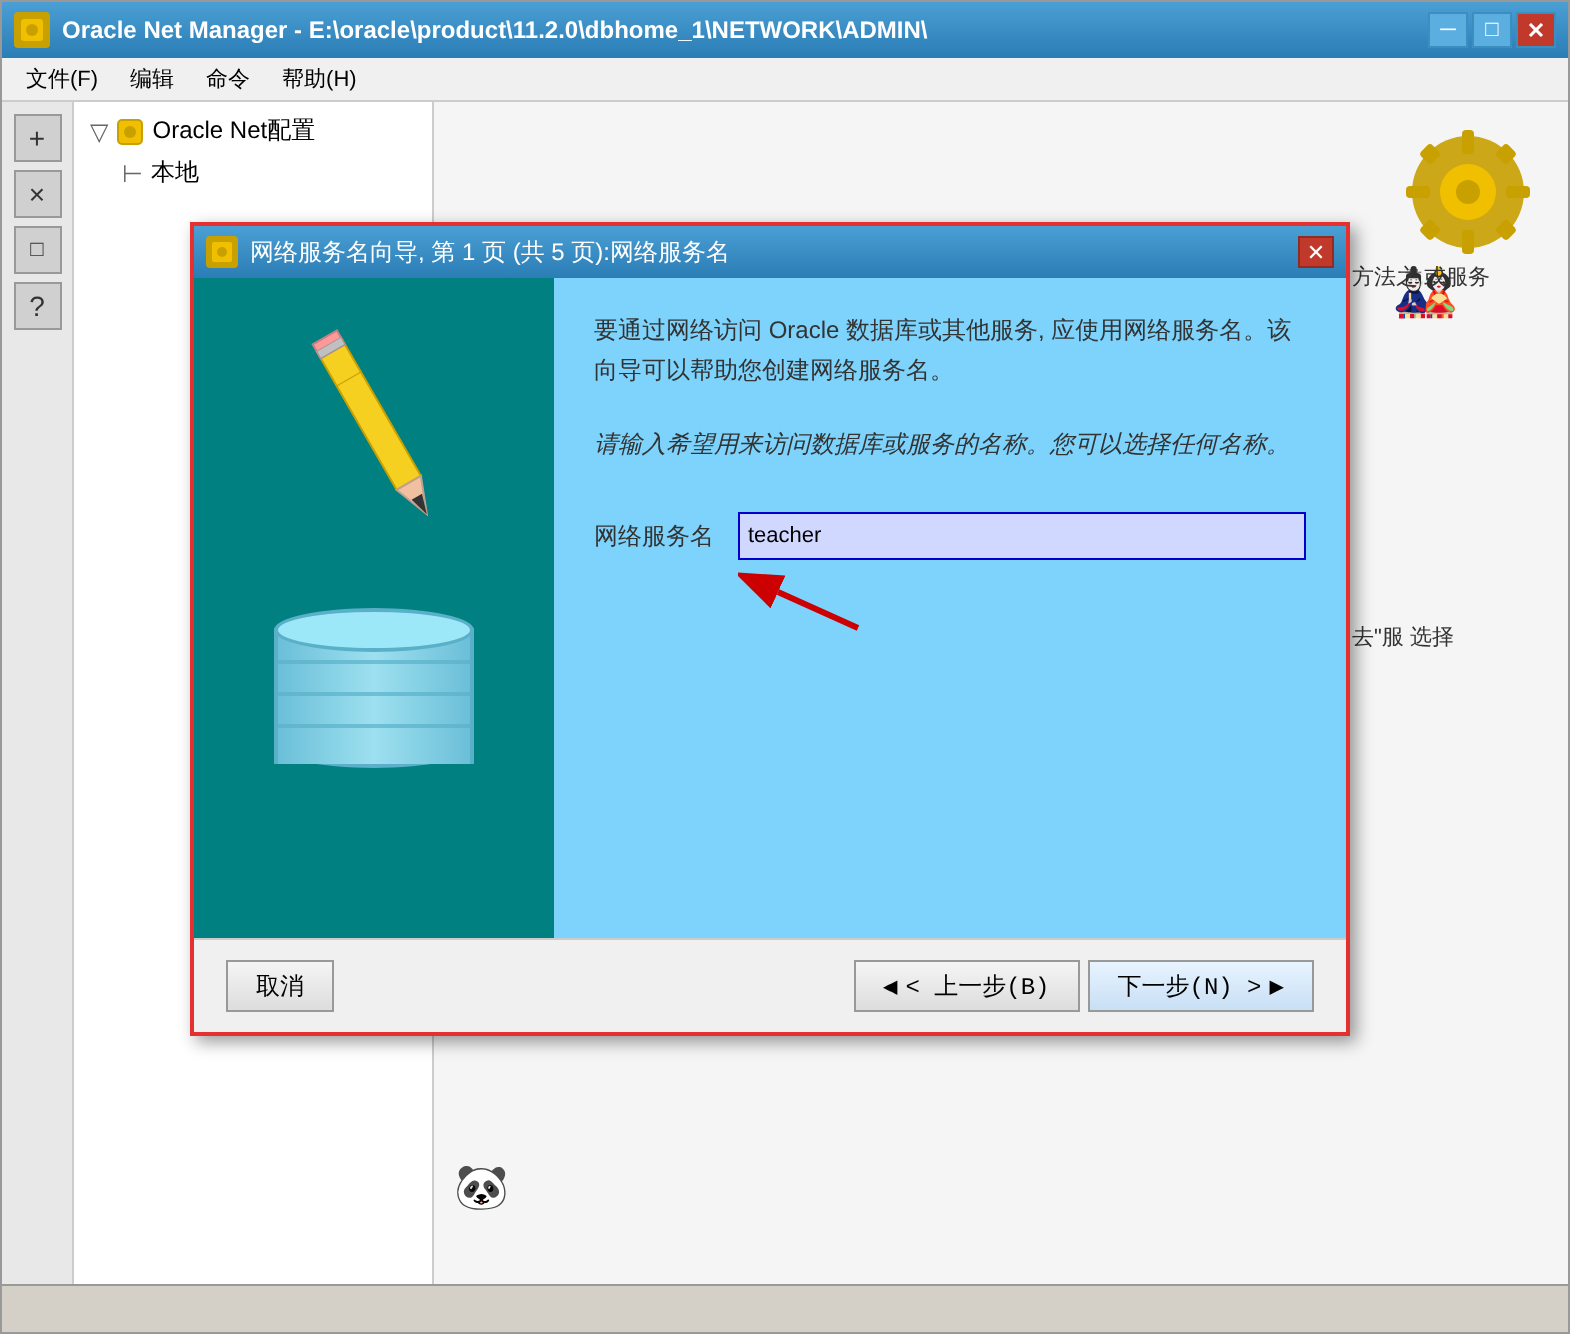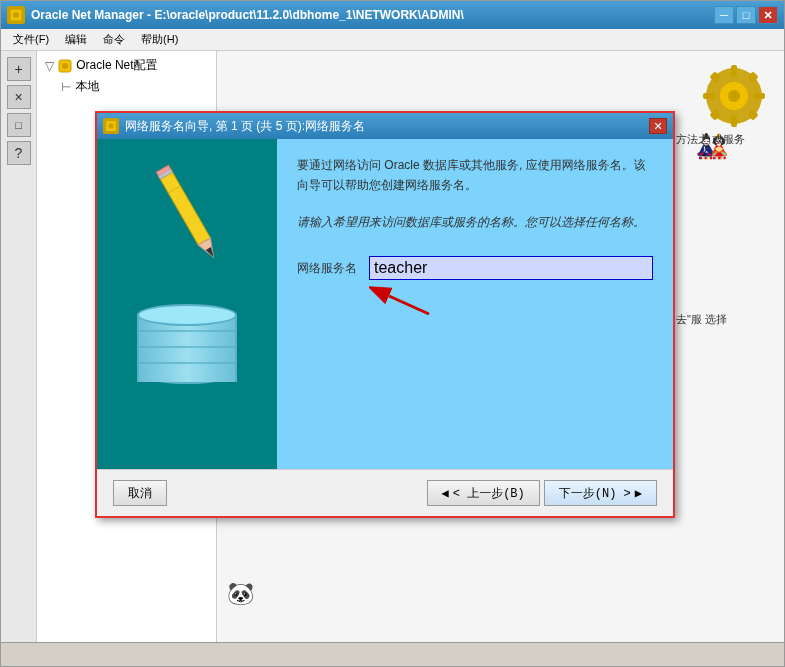--- a/index.html
+++ b/index.html
@@ -296,21 +296,21 @@
       width: 72px;
       flex-shrink: 0;
       font-family: Liberation Mono, monospace;
     }
     .form-input {
       flex: 1;
       height: 24px;
       border: 1px solid #0000cc;
       background: #d0d8ff;
       padding: 0 4px;
-      font-size: 16px;
+      font-size: 11px;
       font-family: "Microsoft YaHei", SimSun, sans-serif;
       color: #000;
       outline: none;
     }
 
     
     .dialog-footer {
       border-top: 1px solid #ccc;
       padding: 10px 16px;
       display: flex;

